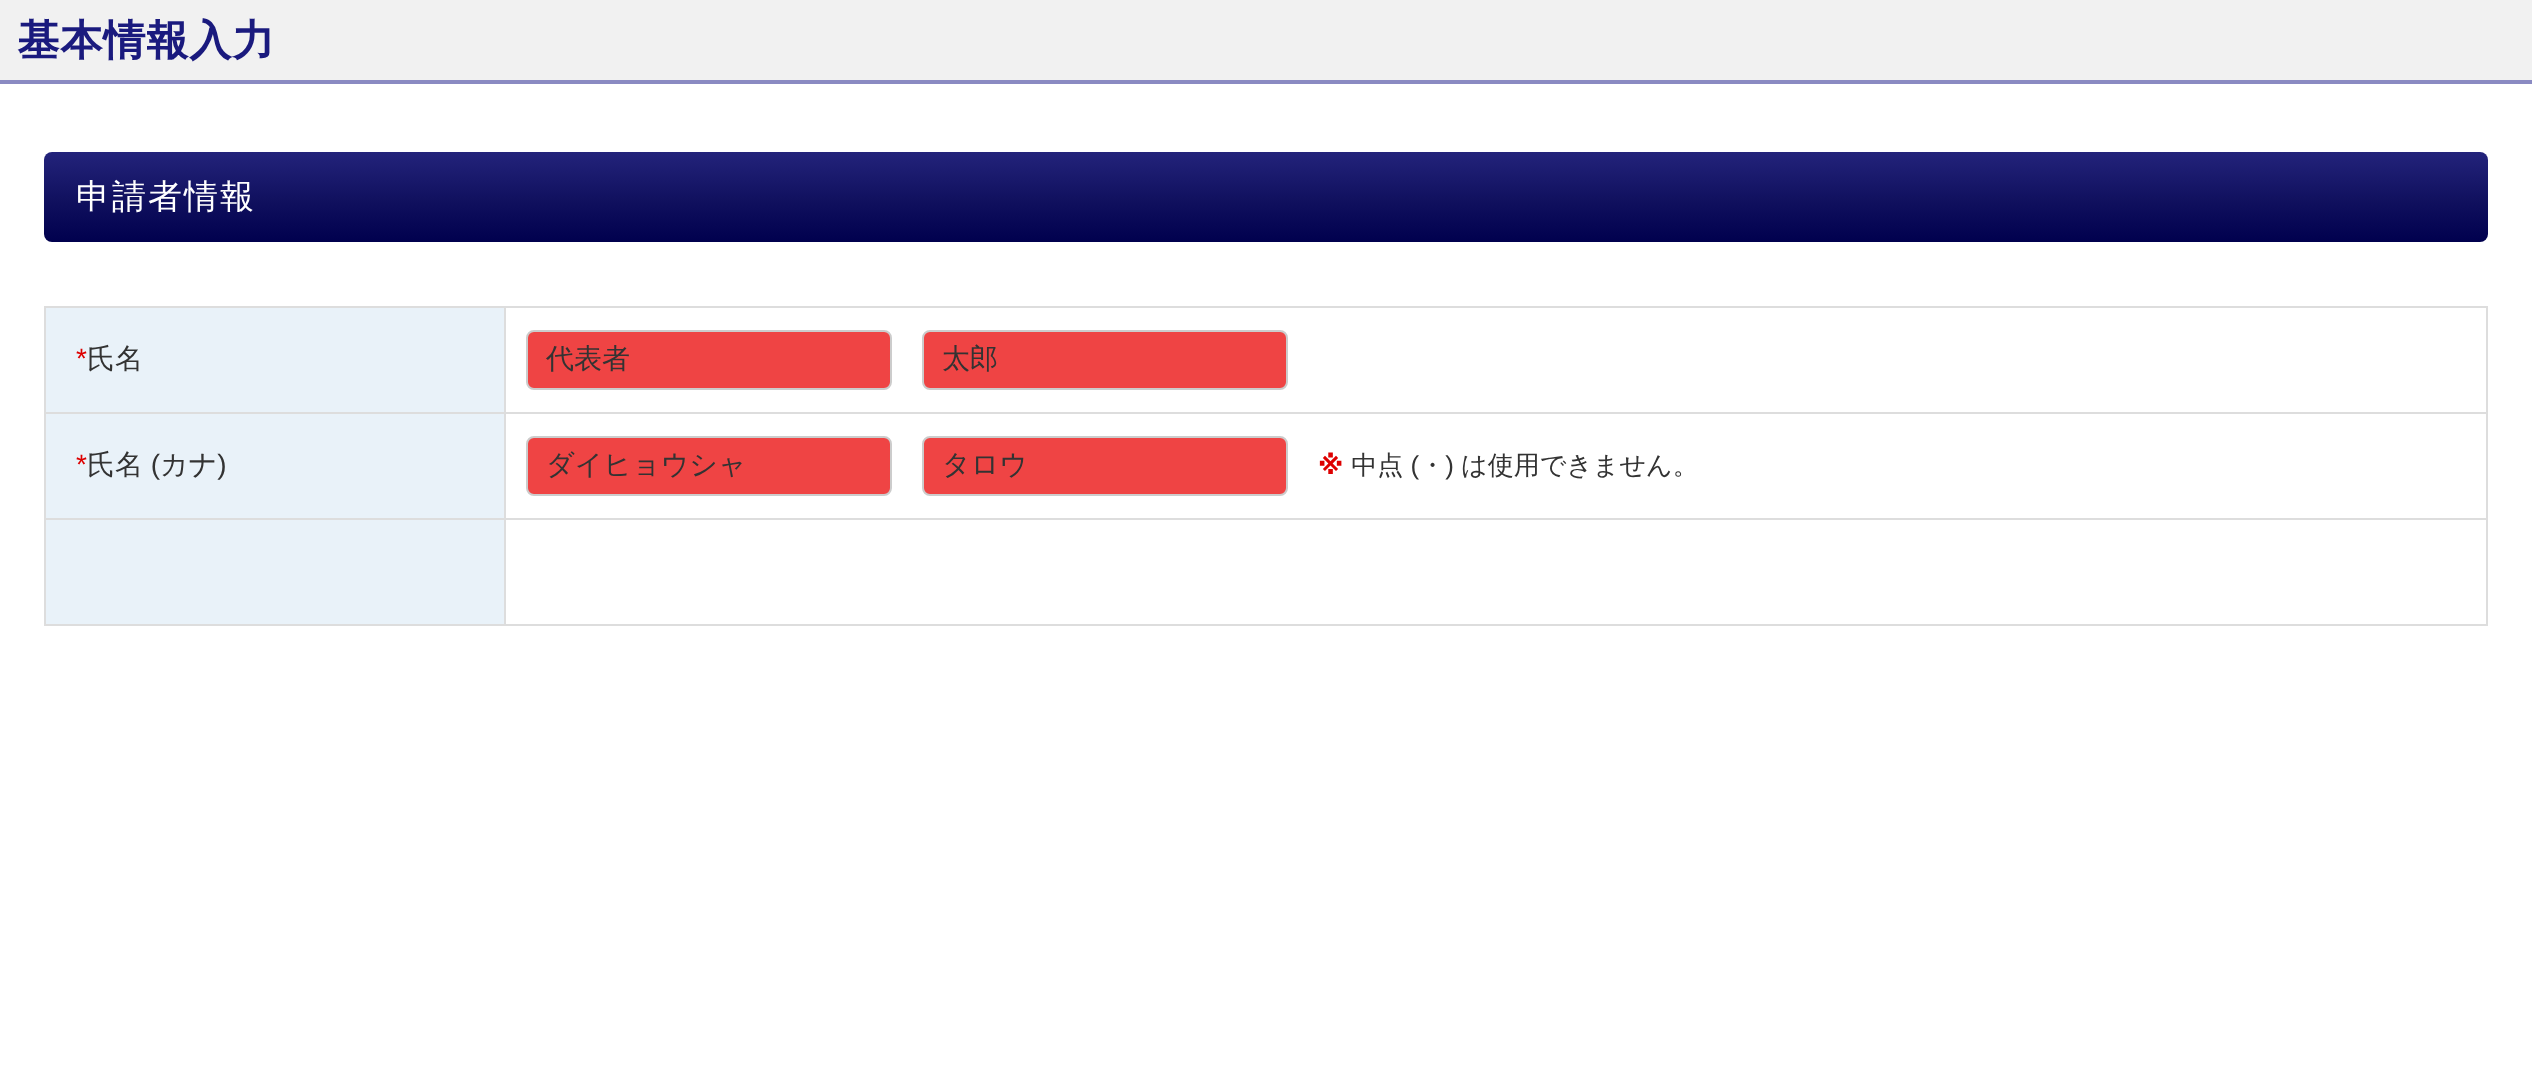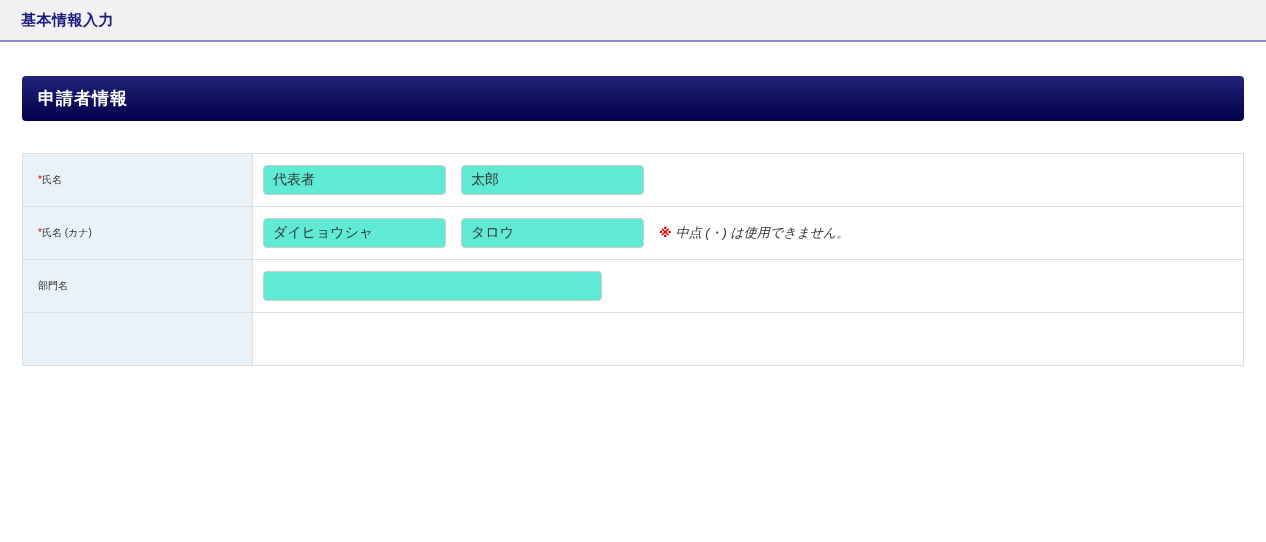--- a/index.html
+++ b/index.html
@@ -7,53 +7,53 @@
     width:1266px;height:542px;overflow:hidden;background:#ffffff;
     font-family:"Liberation Sans","DejaVu Sans",sans-serif;
     -webkit-font-smoothing:antialiased;
   }
   
   .topbar{
     height:42px;background:#f1f1f1;border-bottom:2px solid #8a8ac2;
     display:flex;align-items:center;padding-left:9px;box-sizing:border-box;
   }
   .topbar .page-title{
-    font-size:15px;font-weight:bold;color:#1a1a7e;letter-spacing:.5px;margin-left:12px;
+    font-size:21px;font-weight:bold;color:#1a1a7e;letter-spacing:.5px;
   }
   .container{padding:0 22px;}
   
   .banner{
     margin-top:34px;height:45px;border-radius:4px;
     background:linear-gradient(180deg,#23237b 0%,#10105e 55%,#00004e 100%);
     color:#ffffff;display:flex;align-items:center;
-    padding-left:16px;box-sizing:border-box;font-size:17px;letter-spacing:1px;font-weight:bold;
+    padding-left:16px;box-sizing:border-box;font-size:17px;letter-spacing:1px;
   }
   
   table.form{
     margin-top:32px;width:100%;border-collapse:collapse;table-layout:fixed;
   }
   table.form td{
     border:1px solid #dddddd;height:53px;box-sizing:border-box;vertical-align:middle;
   }
   td.lbl{
     width:230px;background:#e9f2f9;padding:0 8px 0 15px;
-    font-size:10px;color:#333333;
+    font-size:14px;color:#333333;
   }
   td.ctt{background:#ffffff;padding-left:10px;}
   .ctt-inner{display:flex;align-items:center;gap:15px;}
   .req{color:#dd0000;}
   input.field{
     height:30px;border:1px solid #cccccc;border-radius:4px;
     padding:0 9px;font-size:14px;color:#333333;box-sizing:border-box;
-    background:#5eead4;outline:none;
+    background:#ef4444;outline:none;
     font-family:"Liberation Sans","DejaVu Sans",sans-serif;
   }
   input.field.sm{width:183px;}
   input.field.lg{width:339px;}
-  .note{font-size:13px;color:#333333;white-space:nowrap;font-style:italic;}
+  .note{font-size:13px;color:#333333;white-space:nowrap;}
   .note .mark{color:#dd0000;font-weight:bold;margin-right:4px;}
 </style>
 </head>
 <body>
 
 <div class="topbar">
   <span class="page-title">基本情報入力</span>
 </div>
 
 <div class="container">
@@ -76,28 +76,20 @@
           <td class="lbl"><span class="req">*</span>氏名 (カナ)</td>
           <td class="ctt">
             <div class="ctt-inner">
               <input type="text" class="field sm" value="ダイヒョウシャ" style="">
               <input type="text" class="field sm" value="タロウ" style="">
               <span class="note"><span class="mark">※</span>中点 (・) は使用できません。</span>
             </div>
           </td>
         </tr>
         <tr>
-          <td class="lbl">部門名</td>
-          <td class="ctt">
-            <div class="ctt-inner">
-              <input type="text" class="field lg" style="">
-            </div>
-          </td>
-        </tr>
-        <tr>
           <td class="lbl"></td>
           <td class="ctt">
             <div class="ctt-inner"></div>
           </td>
         </tr>
       </tbody>
   </table>
 </div>
 
 </body></html>

